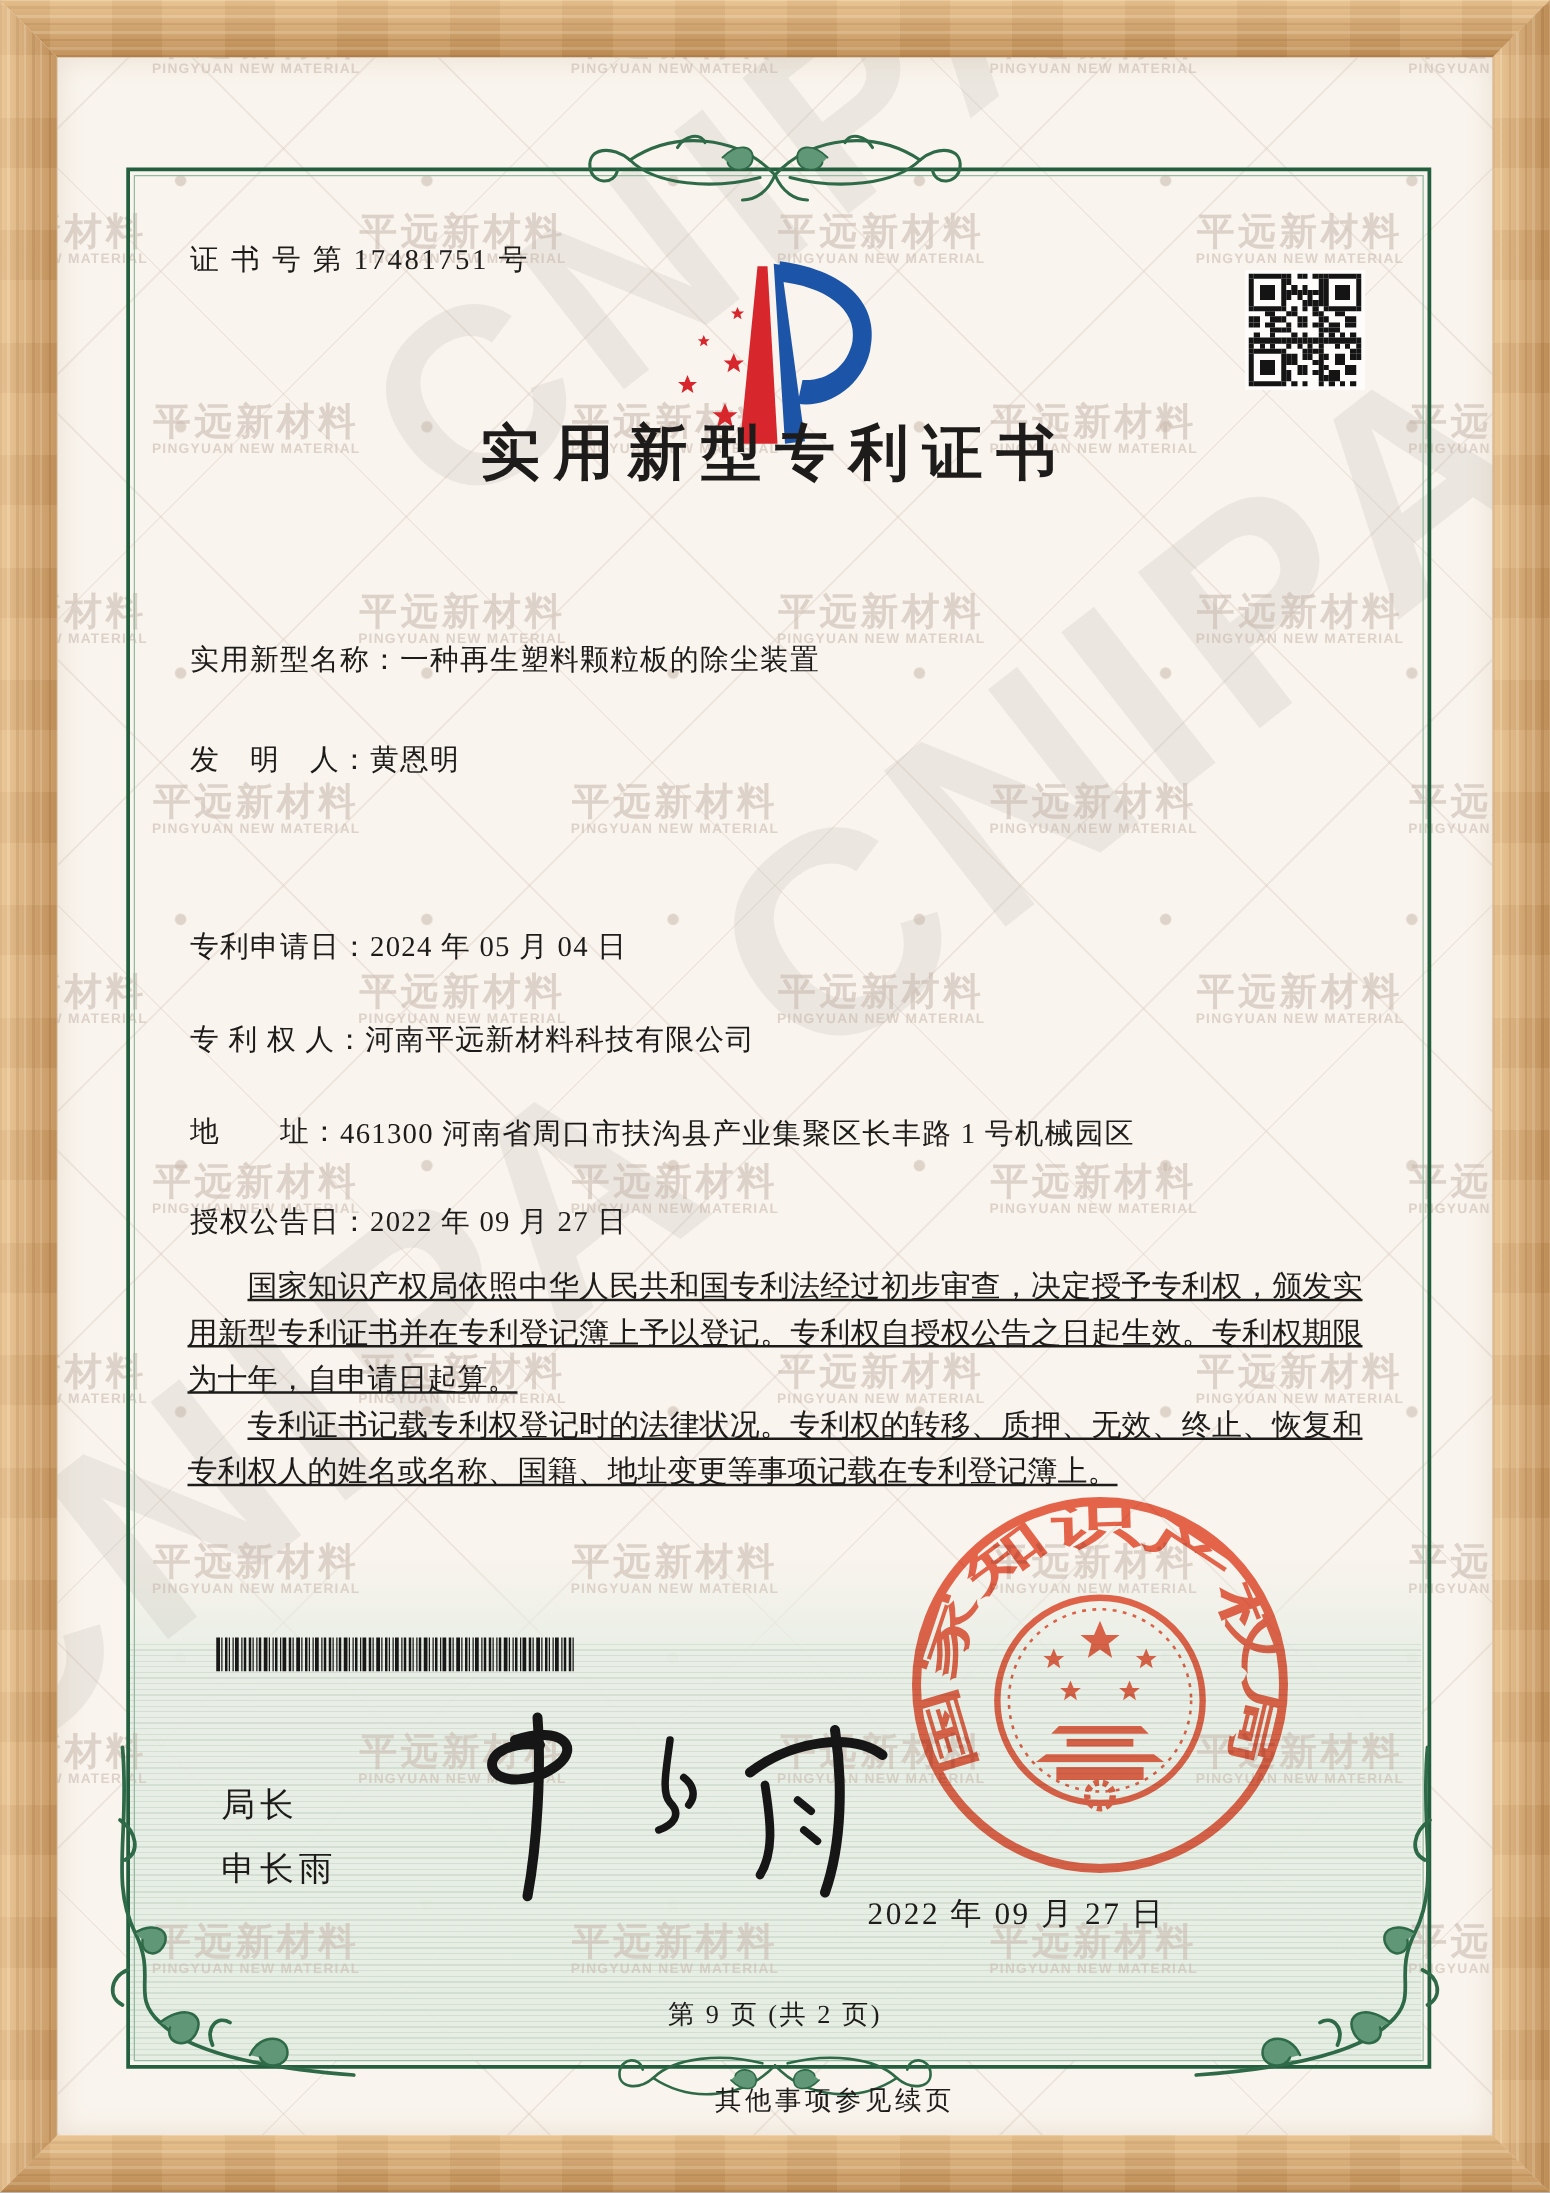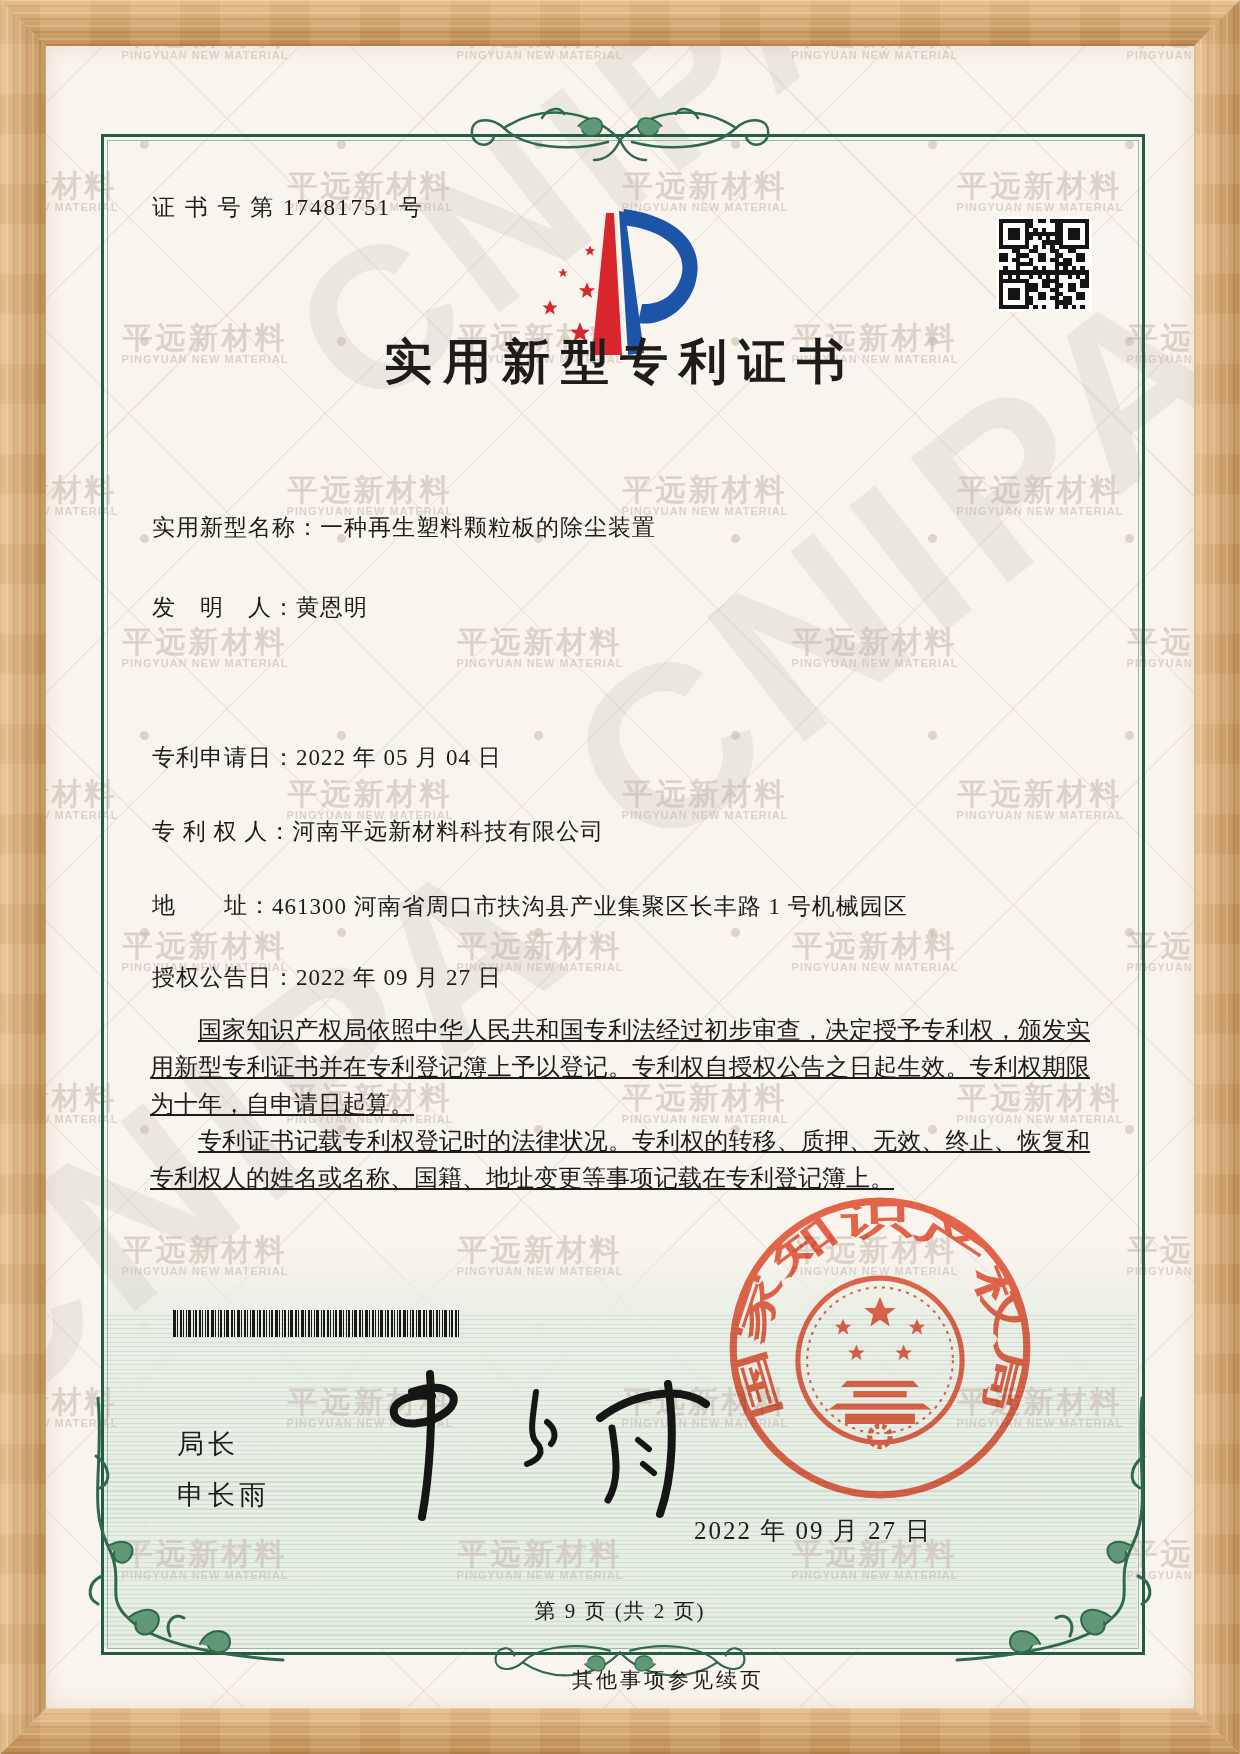--- a/index.html
+++ b/index.html
@@ -775,21 +775,21 @@
 
   <div class="txt page-title">实用新型专利证书</div>
 
   <div class="txt field" style="top:512px">
     <span>实用新型名称：</span><span>一种再生塑料颗粒板的除尘装置</span>
   </div>
   <div class="txt field" style="top:592px">
     <span>发　明　人：</span><span>黄恩明</span>
   </div>
   <div class="txt field" style="top:742px">
-    <span>专利申请日：</span><span>2022 年 05 月 04 日</span>
+    <span>专利申请日：</span><span>2024 年 05 月 04 日</span>
   </div>
   <div class="txt field" style="top:816px">
     <span>专 利 权 人：</span><span>河南平远新材料科技有限公司</span>
   </div>
   <div class="txt field" style="top:890px">
     <span>地　　址：</span><span class="fvalue-wrap">461300 河南省周口市扶沟县产业集聚区长丰路 1 号机械园区</span>
   </div>
   <div class="txt field" style="top:962px">
     <span><span>授权公告日：</span><span>2022 年 09 月 27 日</span></span>
   </div>

